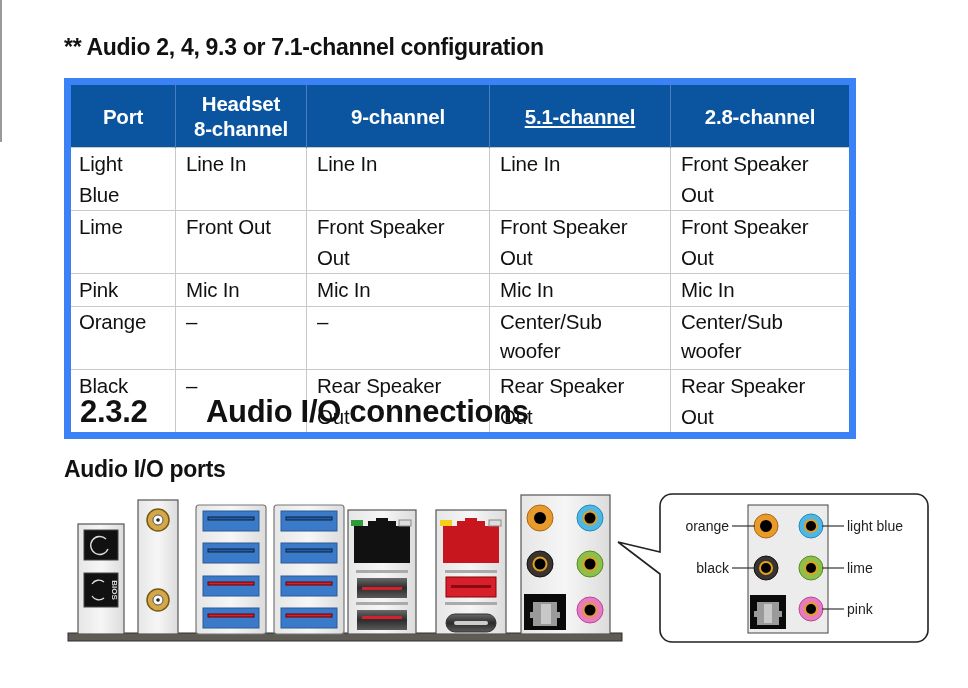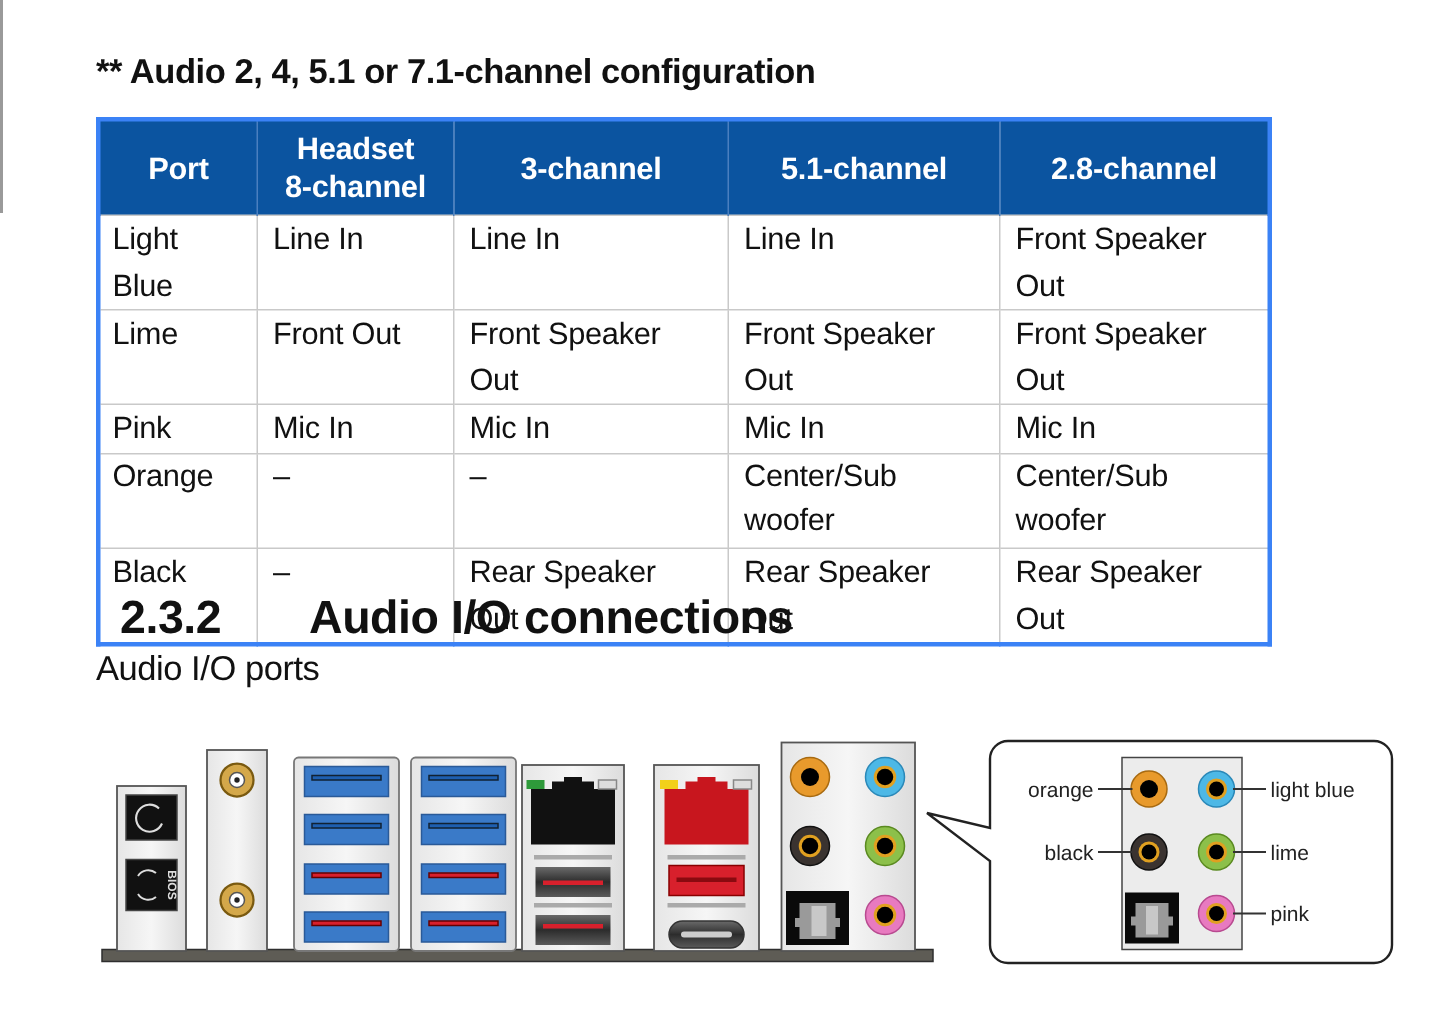--- a/index.html
+++ b/index.html
@@ -2,52 +2,52 @@
 <html><head>
 <meta charset="utf-8">
 <style>
   html, body { margin: 0; padding: 0; background: #ffffff; }
   body { width: 968px; height: 688px; position: relative; overflow: hidden;
          font-family: "Liberation Sans", sans-serif; color: #111; }
   .edge-line { position: absolute; left: 0; top: 0; width: 2px; height: 142px; background: #9a9a9a; }
   .config-title { position: absolute; left: 64px; top: 34px; font-size: 23px; font-weight: bold;
                   letter-spacing: -0.3px; margin: 0; }
   table.cfg { position: absolute; left: 64px; top: 78px; border-collapse: collapse;
-              border: 3px solid #3b82f6; font-size: 20.5px; letter-spacing: -0.2px; }
+              border: 7px solid #3b82f6; font-size: 20.5px; letter-spacing: -0.2px; }
   table.cfg th { background: #0b54a0; color: #fff; font-weight: bold; height: 62px; padding: 0;
                  border-left: 1px solid #4a7fbf; text-align: center; line-height: 25px; }
   table.cfg th:first-child { border-left: none; }
   table.cfg td { border: 1px solid #c9c9c9; padding: 0 10px; height: 32px; vertical-align: top;
                  line-height: 31px; }
   table.cfg td:first-child { padding-left: 8px; }
   table.cfg tr.tall td { height: 62px; line-height: 29px; }
   table.cfg td .cell { white-space: pre-line; }
-  .c0 { width: 104px; } .c1 { width: 130px; } .c2 { width: 182px; } .c3 { width: 180px; } .c4 { width: 178px; }
+  .c0 { width: 104px; } .c1 { width: 130px; } .c2 { width: 182px; } .c3 { width: 180px; text-decoration: underline; } .c4 { width: 178px; }
   .section-heading { position: absolute; left: 64px; top: 378px; font-size: 31px; font-weight: bold; margin: 16px;
                      letter-spacing: -0.3px; }
   .section-heading .num { display: inline-block; width: 126px; }
-  .sub-heading { position: absolute; left: 64px; top: 432px; font-size: 23px; font-weight: normal; margin: 0;
+  .sub-heading { position: absolute; left: 64px; top: 456px; font-size: 23px; font-weight: bold; margin: 0;
                  letter-spacing: -0.3px; }
   .io-panel { position: absolute; left: 0; top: 480px; width: 968px; height: 180px; }
   .callout-label { font-family: "Liberation Sans", sans-serif; font-size: 14px; fill: #222; }
 </style>
 </head>
 <body>
 
 <div class="edge-line"></div>
 
-<h2 class="config-title">** Audio 2, 4, 5.1 or 7.1-channel configuration</h2>
+<h2 class="config-title">** Audio 2, 4, 9.3 or 7.1-channel configuration</h2>
 
 <table class="cfg">
   <thead>
     <tr>
       <th class="c0"><span class="cell">Port</span></th>
       <th class="c1"><span class="cell" style="white-space:pre-line">Headset
 8-channel</span></th>
-      <th class="c2"><span class="cell">3-channel</span></th>
+      <th class="c2"><span class="cell">9-channel</span></th>
       <th class="c3"><span class="cell">5.1-channel</span></th>
       <th class="c4"><span class="cell">2.8-channel</span></th>
     </tr>
   </thead>
   <tbody>
     <tr>
       <td><span class="cell">Light Blue</span></td>
       <td><span class="cell">Line In</span></td>
       <td><span class="cell">Line In</span></td>
       <td><span class="cell">Line In</span></td>

